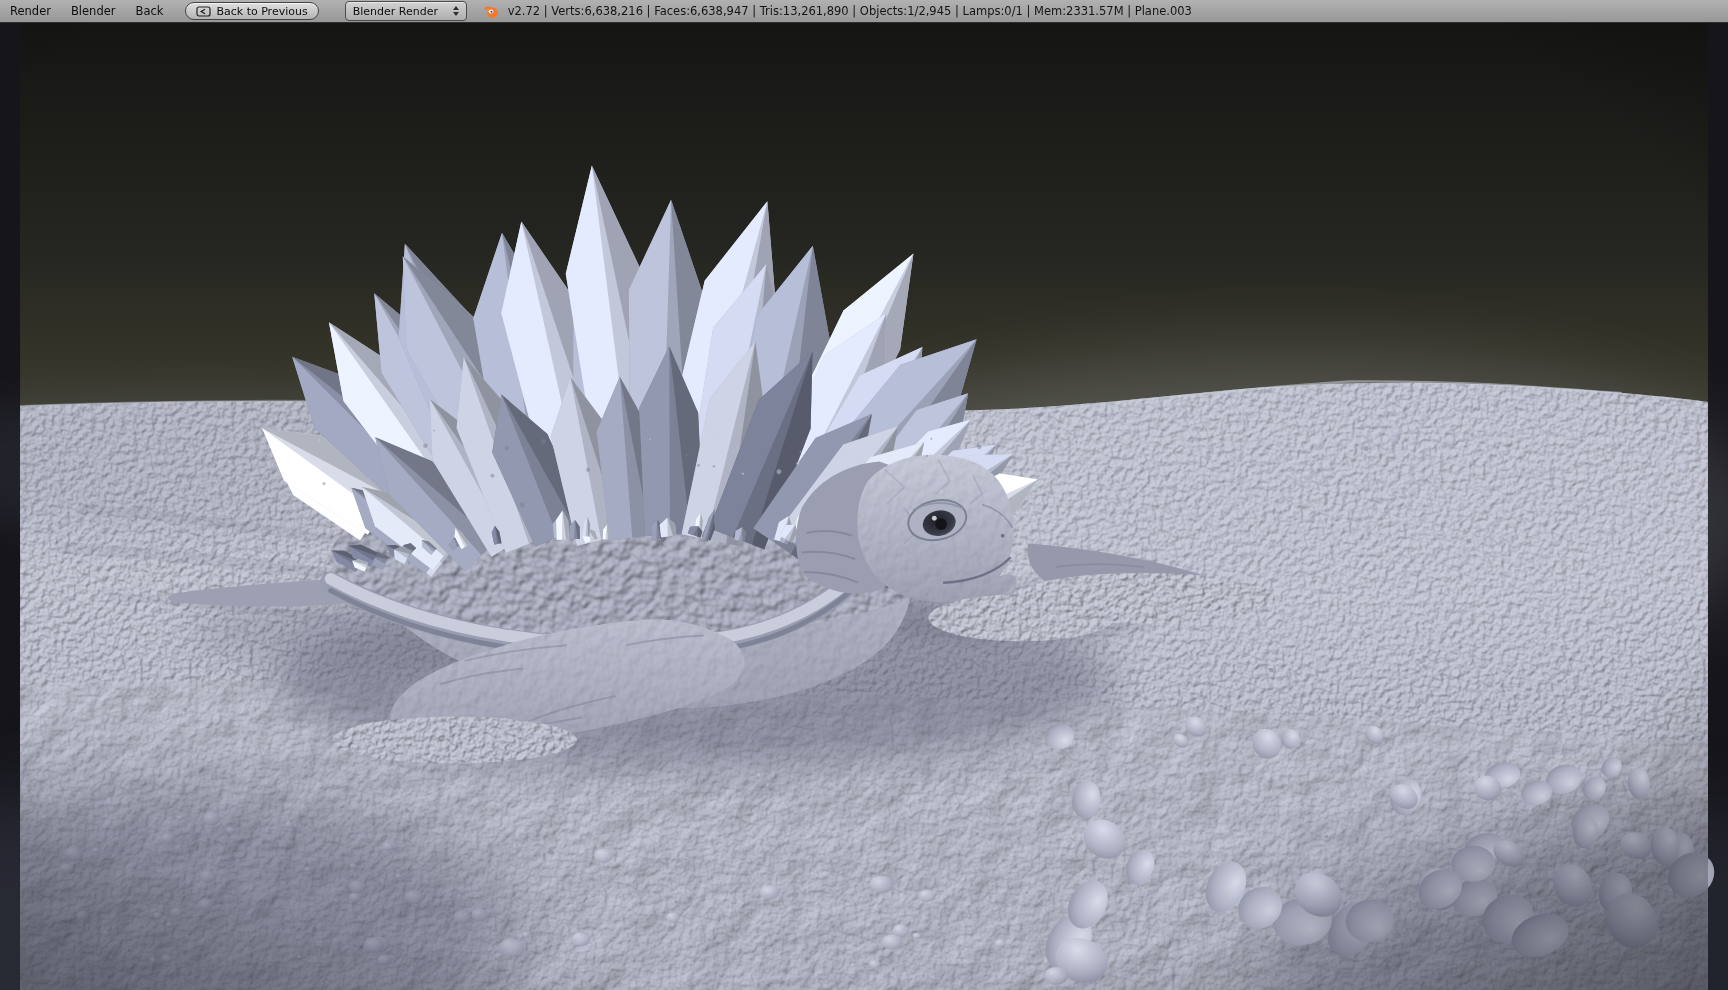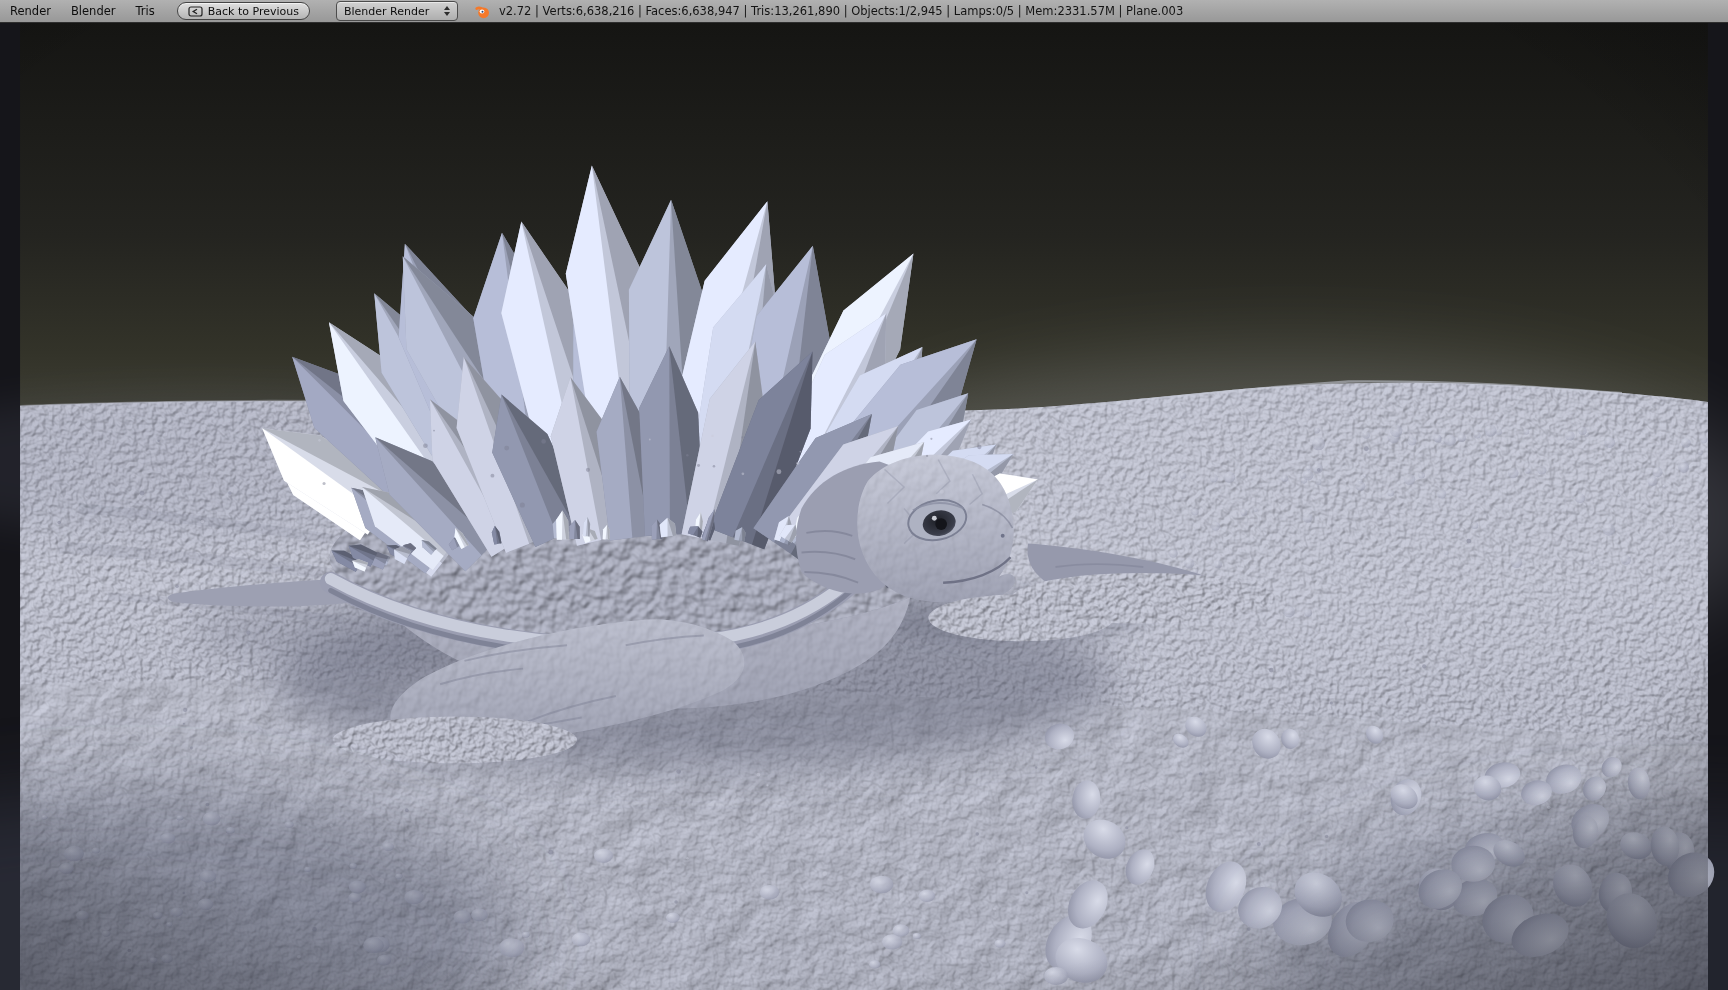--- a/index.html
+++ b/index.html
@@ -26,21 +26,21 @@
   .viewport{position:relative;width:1728px;height:967px;background:#15151a;}
   .viewport svg{display:block;}
 </style>
 </head>
 <body>
 
 <header class="topbar">
   <nav class="menus">
     <span class="menu">Render</span>
     <span class="menu">Blender</span>
-    <span class="menu">Tris</span>
+    <span class="menu">Back</span>
   </nav>
 
   <button class="back-btn">
     <svg class="back-icon" width="15" height="11" viewBox="0 0 15 11">
       <rect x="1" y="1" width="13" height="9" rx="2" fill="none" stroke="#222" stroke-width="1.2"></rect>
       <path d="M9,3.2 L5.2,5.5 L9,7.8" fill="none" stroke="#222" stroke-width="1.3"></path>
     </svg>
     <span>Back to Previous</span>
   </button>
 
@@ -52,21 +52,21 @@
     </span>
   </div>
 
   <svg class="logo" width="17" height="17" viewBox="0 0 17 17">
     <path d="M2.6,5.6 Q5.6,3.8 9,6.3" stroke="#f5792a" stroke-width="2.6" fill="none" stroke-linecap="round"></path>
     <circle cx="9.6" cy="9.8" r="5.4" fill="#f5792a"></circle>
     <ellipse cx="8" cy="8.4" rx="2.4" ry="2" fill="#ffffff"></ellipse>
     <circle cx="8.5" cy="8.7" r="1" fill="#25437a"></circle>
   </svg>
 
-  <span class="stats">v2.72 | Verts:6,638,216 | Faces:6,638,947 | Tris:13,261,890 | Objects:1/2,945 | Lamps:0/5 | Mem:2331.57M | Plane.003</span>
+  <span class="stats">v2.72 | Verts:6,638,216 | Faces:6,638,947 | Tris:13,261,890 | Objects:1/2,945 | Lamps:0/1 | Mem:2331.57M | Plane.003</span>
 </header>
 
 <div class="viewport">
 <svg id="scene" width="1728" height="967" viewBox="0 23 1728 990" xmlns="http://www.w3.org/2000/svg">
   <defs>
     <linearGradient id="skyGrad" x1="0" y1="23" x2="0" y2="420" gradientUnits="userSpaceOnUse">
       <stop offset="0" stop-color="#151513"></stop>
           <stop offset="0.55" stop-color="#242420"></stop>
       <stop offset="0.85" stop-color="#333329"></stop>
           <stop offset="1" stop-color="#3d3d33"></stop>

